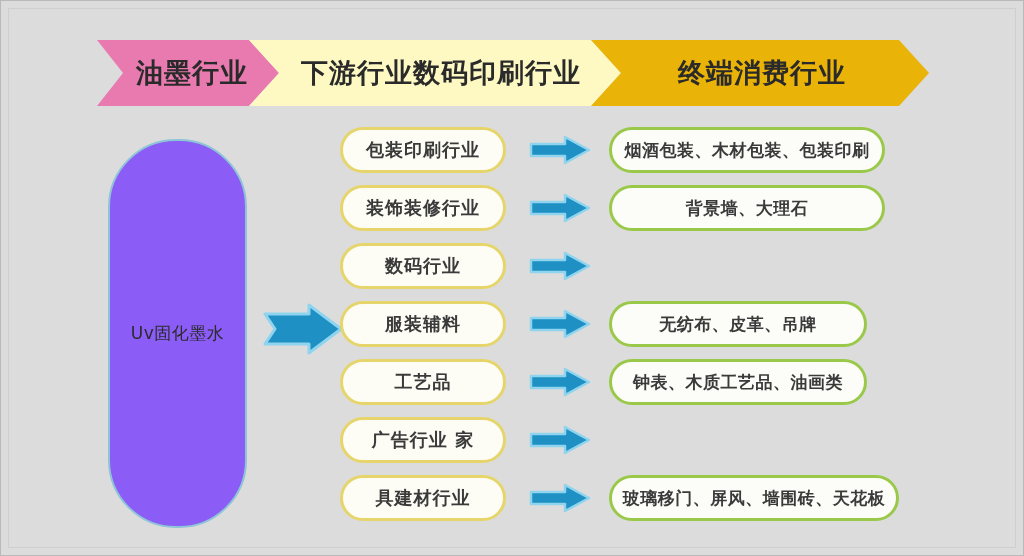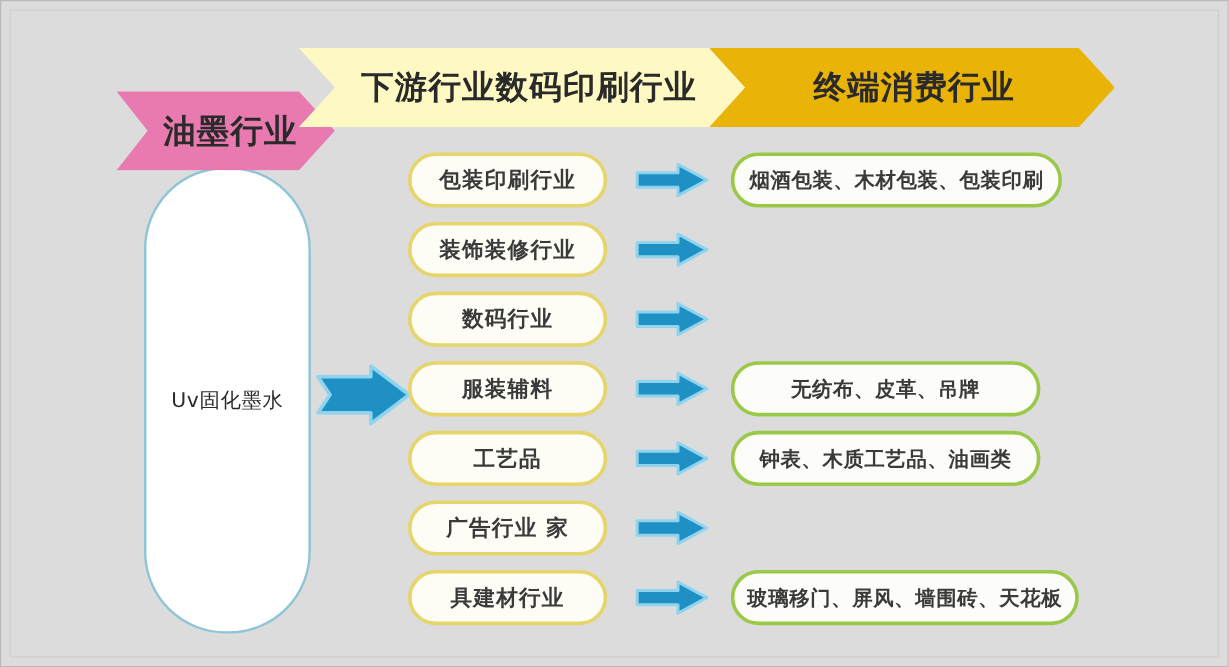--- a/index.html
+++ b/index.html
@@ -49,21 +49,20 @@
     display: flex;
     align-items: center;
     justify-content: center;
   }
   .seg-pink {
     left: 0;
     width: 182px;
     background: #e87ab0;
     -webkit-clip-path: polygon(0 0, 152px 0, 182px 50%, 152px 100%, 0 100%, 26px 50%);
     clip-path: polygon(0 0, 152px 0, 182px 50%, 152px 100%, 0 100%, 26px 50%);
-    margin-top: 36px;
   }
   .seg-yellow {
     left: 152px;
     width: 372px;
     background: #fef9c3;
     -webkit-clip-path: polygon(0 0, 342px 0, 372px 50%, 342px 100%, 0 100%, 30px 50%);
     clip-path: polygon(0 0, 342px 0, 372px 50%, 342px 100%, 0 100%, 30px 50%);
   }
   .seg-green {
     left: 494px;
@@ -83,28 +82,27 @@
   .seg-yellow .banner-label{ transform: translateX(6px); }
   .seg-green .banner-label { transform: translateX(2px); }
 
   
   .source-capsule {
     position: absolute;
     left: 107px;
     top: 138px;
     width: 135px;
     height: 385px;
-    background: #ffffff;
+    background: #8b5cf6;
     border: 2px solid #8ec4d8;
     border-radius: 68px;
     display: flex;
     align-items: center;
     justify-content: center;
     z-index: 2;
-    margin-left: 12px;
   }
   .source-capsule-label {
     font-size: 17px;
     color: #2b2b2b;
     letter-spacing: 0.5px;
     white-space: nowrap;
   }
 
   
   .big-arrow {
@@ -216,20 +214,23 @@
           <span class="pill-label">烟酒包装、木材包装、包装印刷</span>
         </div>
       </div>
       <div class="row" style="top: 184px;">
         <div class="pill pill-mid">
           <span class="pill-label">装饰装修行业</span>
         </div>
         <div class="row-arrow"><svg viewBox="0 0 62 30" width="62" height="30" xmlns="http://www.w3.org/2000/svg">
             <polygon points="2,9 36,9 36,2 60,15 36,28 36,21 2,21" fill="#1e90c4" stroke="#8fd4ee" stroke-width="2.5" stroke-linejoin="round"></polygon>
           </svg></div>
+        <div class="pill pill-right" style="width: 276px;">
+          <span class="pill-label">背景墙、大理石</span>
+        </div>
       </div>
       <div class="row" style="top: 242px;">
         <div class="pill pill-mid">
           <span class="pill-label">数码行业</span>
         </div>
         <div class="row-arrow"><svg viewBox="0 0 62 30" width="62" height="30" xmlns="http://www.w3.org/2000/svg">
             <polygon points="2,9 36,9 36,2 60,15 36,28 36,21 2,21" fill="#1e90c4" stroke="#8fd4ee" stroke-width="2.5" stroke-linejoin="round"></polygon>
           </svg></div>
       </div>
       <div class="row" style="top: 300px; text-align: center;">

